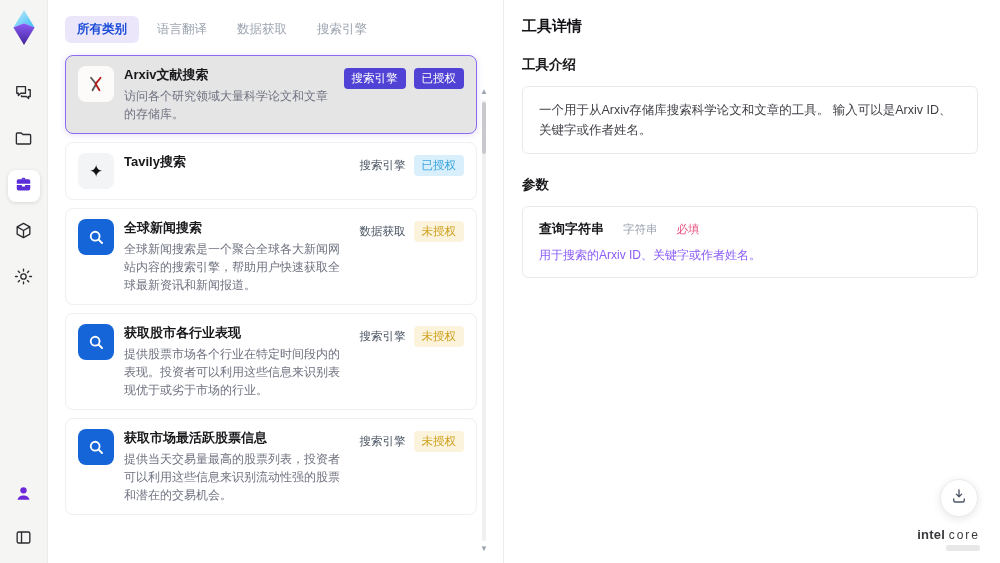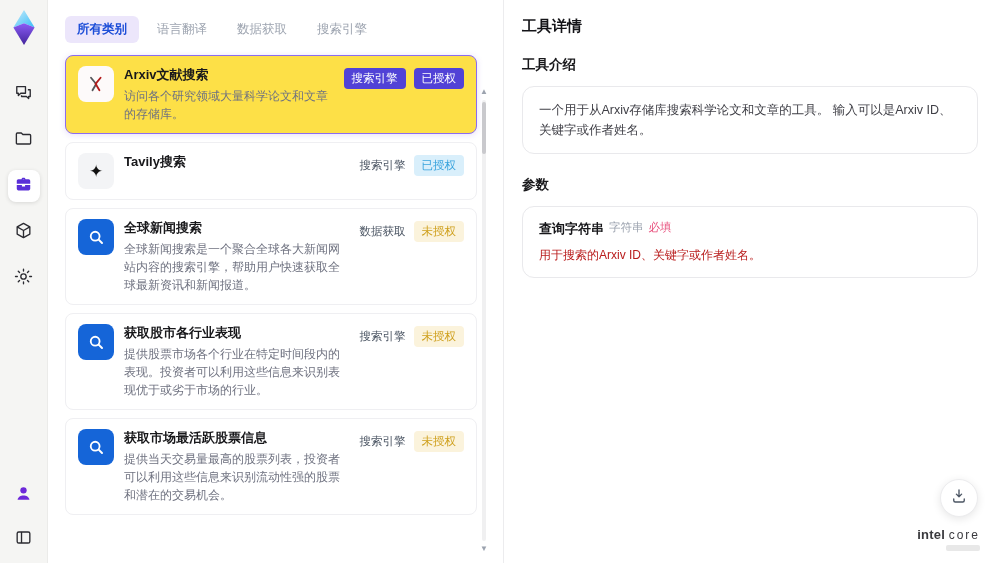--- a/index.html
+++ b/index.html
@@ -18,21 +18,21 @@
 
   
   .panel-left { width:455px; flex:none; padding:16px 0 0 17px; position:relative; }
   .pl-title { font-size:15px; font-weight:700; color:#141418; margin-bottom:16px; }
   .tabs { display:flex; align-items:center; gap:6px; margin-bottom:12px; }
   .tab { font-size:12.5px; color:#9ca3af; padding:5px 12px; border-radius:6px; cursor:pointer; white-space:nowrap; }
   .tab.active { background:#ece6fb; color:#1d4ed8; font-weight:700; }
 
   .tool-list { width:412px; }
   .tool-card { display:flex; gap:10px; padding:10px 12px; border:1px solid #efeff2; border-radius:8px; margin-bottom:8px; background:#fff; cursor:pointer; }
-  .tool-card.selected { background:#fde047; border:1.5px solid #8b6cf0; box-shadow:0 1px 6px rgba(120,80,230,.18); }
+  .tool-card.selected { background:#e5e5e5; border:1.5px solid #8b6cf0; box-shadow:0 1px 6px rgba(120,80,230,.18); }
   .icon-box { width:36px; height:36px; border-radius:8px; display:flex; align-items:center; justify-content:center; flex:none; background:#f3f4f6; }
   .icon-box.arxiv { background:#fdfafa; }
   .icon-box.blue { background:#1565d8; }
   .icon-box svg { width:20px; height:20px; }
   .icon-box .star { font-size:17px; color:#111; line-height:1; }
   .tool-main { flex:1; min-width:0; }
   .tool-name { font-size:13px; font-weight:700; color:#18181b; margin-bottom:3px; }
   .tool-desc { font-size:12px; color:#6f7280; line-height:1.5; }
   .tool-tags { flex:none; display:flex; gap:8px; align-items:flex-start; padding-top:2px; }
   .tag { font-size:11.5px; padding:3px 8px; border-radius:4px; white-space:nowrap; }
@@ -46,27 +46,27 @@
   .sb-arrow { position:absolute; left:1px; font-size:8px; color:#9ca3af; line-height:8px; }
   .sb-arrow.up { top:0; }
   .sb-arrow.down { bottom:0; }
   .sb-track { position:absolute; left:3px; top:12px; bottom:12px; width:4px; background:#f0f0f1; border-radius:2px; }
   .sb-thumb { position:absolute; left:3px; top:14px; width:4px; height:52px; background:#c9c9cd; border-radius:2px; }
 
   
   .panel-right { flex:1; border-left:1px solid #ececee; padding:17px 22px 0 18px; position:relative; }
   .pr-title { font-size:15px; font-weight:700; color:#141418; margin-bottom:20px; }
   .pr-section { font-size:13.5px; font-weight:700; color:#18181b; margin-bottom:12px; }
-  .pr-box { border:1px solid #e9e9ec; border-radius:12px; background:#fff; padding:13px 16px; margin-bottom:22px; }
+  .pr-box { border:1px solid #e9e9ec; border-radius:6px; background:#fff; padding:13px 16px; margin-bottom:22px; }
   .intro-text { font-size:12.5px; color:#3f3f46; line-height:1.6; }
-  .param-head { display:flex; align-items:flex-start; gap:5px; margin-bottom:9px; }
+  .param-head { display:flex; align-items:center; gap:19px; margin-bottom:9px; }
   .param-name { font-size:13px; font-weight:700; color:#18181b; }
   .param-type { font-size:11.5px; color:#9ca3af; }
   .param-required { font-size:11.5px; color:#e8517e; }
-  .param-desc { font-size:12px; color:#b91c1c; }
+  .param-desc { font-size:12px; color:#8b5cf6; }
 
   
   .fab { position:absolute; right:22px; bottom:46px; width:38px; height:38px; border-radius:50%; background:#fff; border:1px solid #ececee; box-shadow:0 2px 8px rgba(0,0,0,.10); display:flex; align-items:center; justify-content:center; color:#4b5563; cursor:pointer; }
   .fab svg { width:18px; height:18px; }
   .brand { position:absolute; right:20px; bottom:12px; text-align:right; }
   .brand-line { font-size:13px; color:#3a3a3e; }
   .brand-line .intel { font-weight:700; letter-spacing:.2px; }
   .brand-line .core { letter-spacing:2px; font-size:12px; }
   .brand-sub { margin-top:3px; margin-left:auto; width:34px; height:6px; background:#e8e8e8; border-radius:2px; }
 </style>

